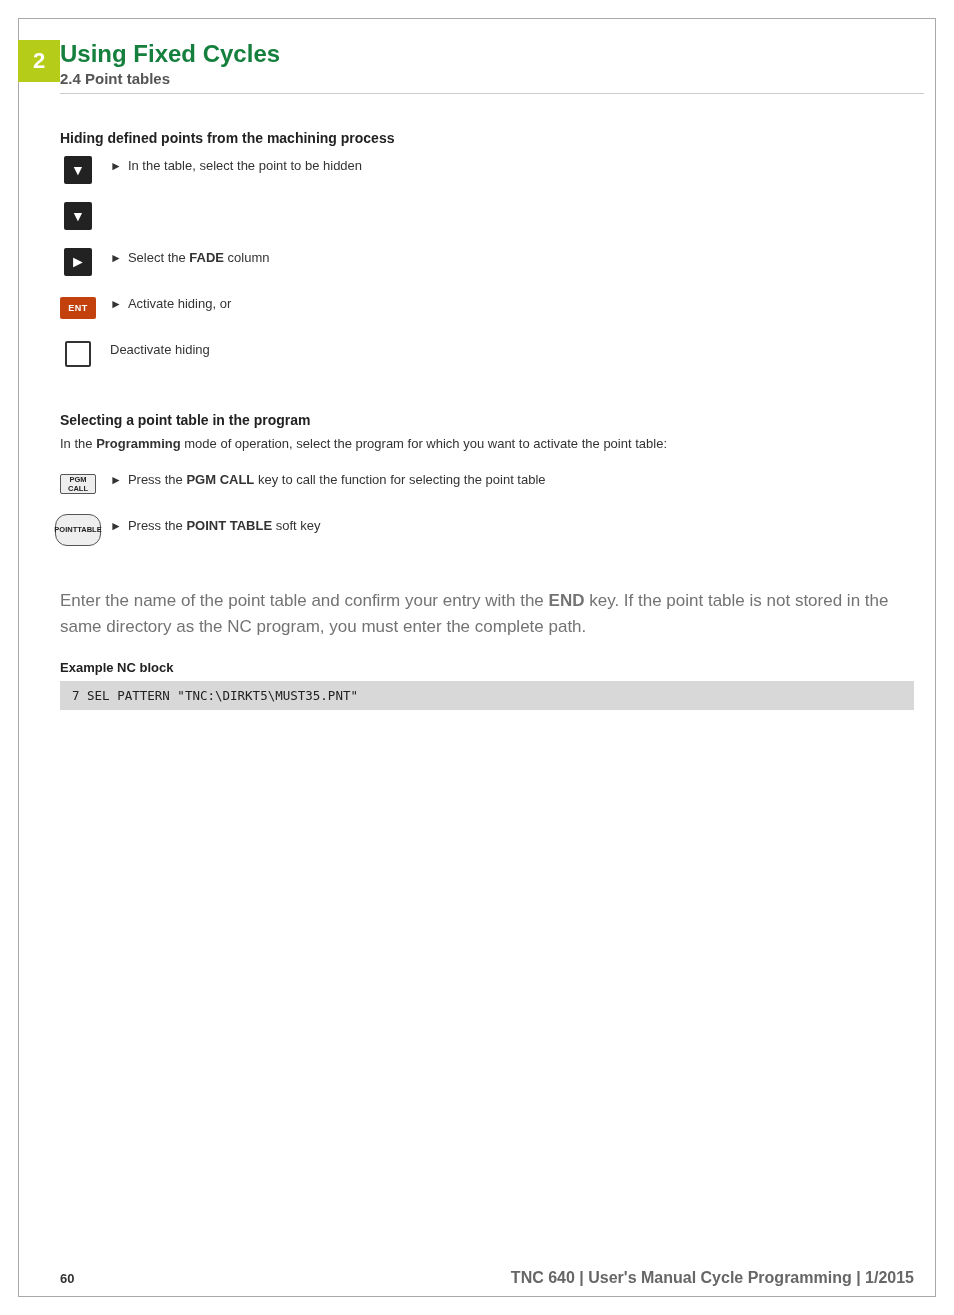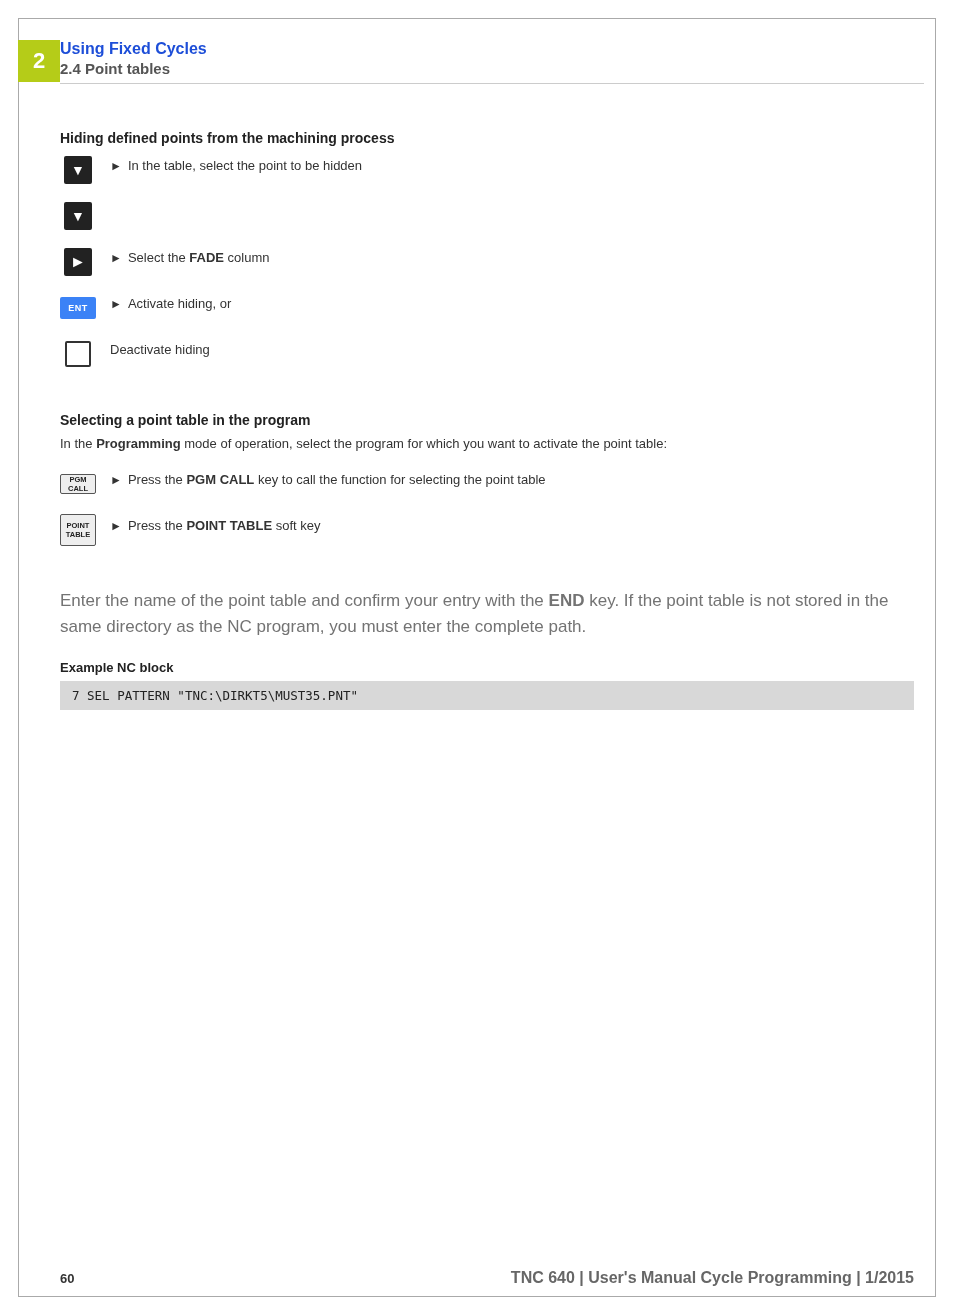--- a/index.html
+++ b/index.html
@@ -58,23 +58,23 @@
     }
 
     
     .header-area {
       position: absolute;
       top: 40px;
       left: 60px;
       right: 30px;
     }
     .header-title {
-      font-size: 16px;
-      font-weight: bold;
-      color: #1d4ed8;
+      font-size: 24px;
+      font-weight: bold;
+      color: #15803d;
       margin-bottom: 2px;
     }
     .header-subtitle {
       font-size: 15px;
       font-weight: bold;
       color: #555;
       border-bottom: 1px solid #ccc;
       padding-bottom: 6px;
     }
 
@@ -148,21 +148,21 @@
       justify-content: center;
       color: #fff;
       font-size: 16px;
       border-radius: 2px;
     }
 
     
     .key-ent {
       width: 36px;
       height: 22px;
-      background: #3b82f6;
+      background: #c2410c;
       display: flex;
       align-items: center;
       justify-content: center;
       color: #fff;
       font-size: 9px;
       font-weight: bold;
       border-radius: 2px;
       letter-spacing: 0.5px;
     }
 
@@ -209,27 +209,27 @@
       line-height: 1.2;
     }
 
     
     .key-point-table {
       width: 46px;
       height: 32px;
       border: 1.5px solid #555;
       background: #eee;
       display: flex;
-      flex-direction: column;
+      flex-direction: row;
       align-items: center;
       justify-content: center;
       font-size: 7.5px;
       font-weight: bold;
       color: #222;
-      border-radius: 2px;
+      border-radius: 12px;
       line-height: 1.2;
     }
 
     .paragraph-text {
       font-size: 17px;
       color: #737373;
       line-height: 1.55;
       margin-bottom: 20px;
     }
 

